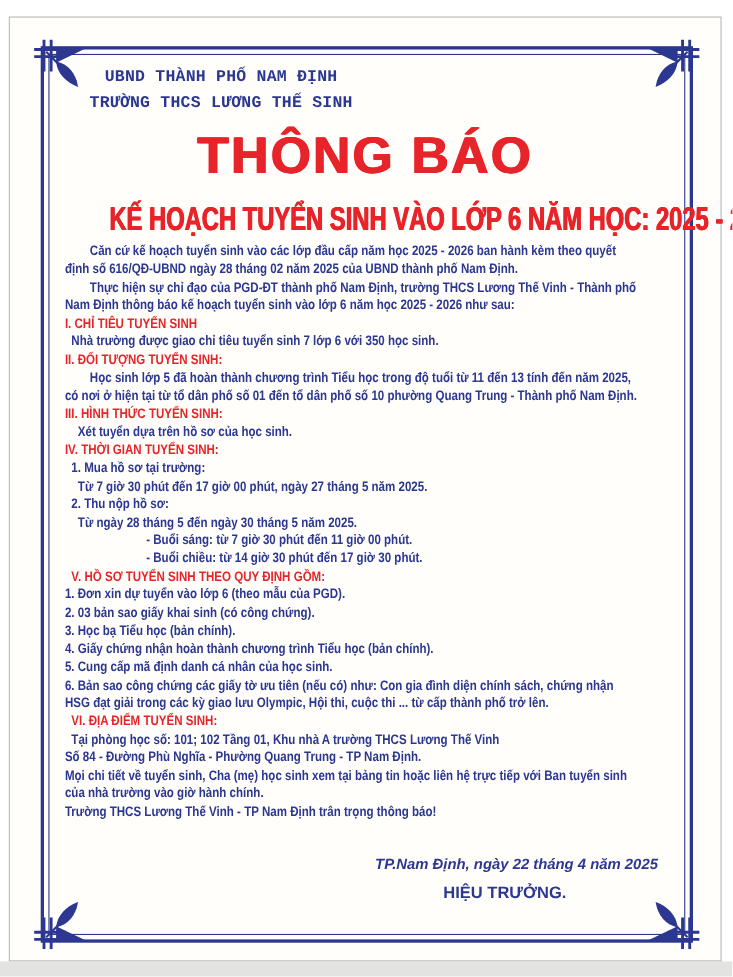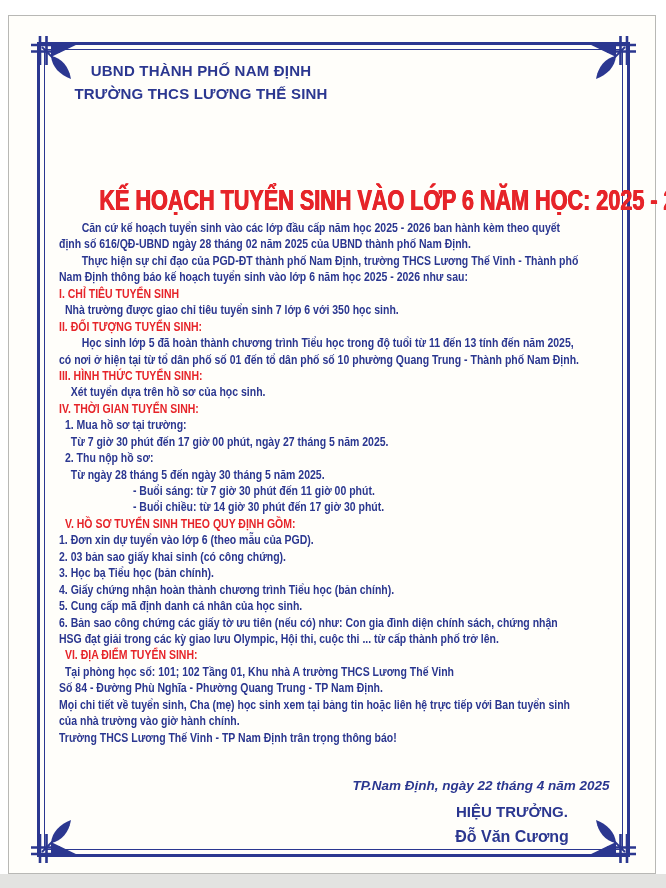--- a/index.html
+++ b/index.html
@@ -25,21 +25,21 @@
     border:1px solid var(--navy);
   }
   .corner{position:absolute;width:54px;height:54px;color:var(--navy);}
   .corner.tl{left:-9px;top:-9px;}
   .corner.tr{right:-9px;top:-9px;transform:scaleX(-1);}
   .corner.bl{left:-9px;bottom:-9px;transform:scaleY(-1);}
   .corner.br{right:-9px;bottom:-9px;transform:scale(-1,-1);}
 
   .org{
     position:absolute;left:56px;top:43px;width:272px;text-align:center;
-    color:var(--navy);font-weight:bold;font-size:15px;line-height:23px;letter-spacing:.2px;
+    color:var(--navy);font-weight:bold;font-size:15px;line-height:23px;letter-spacing:.2px;font-family:Liberation Mono, monospace;
   }
   .doc-title{
     position:absolute;left:0;top:99px;width:100%;text-align:center;
     color:var(--red);font-weight:bold;font-size:47px;line-height:52px;letter-spacing:2px;
     text-shadow:.7px 0 0 currentColor,-.7px 0 0 currentColor;
   }
   .doc-subtitle{
     position:absolute;left:0;top:167px;width:100%;text-align:center;white-space:nowrap;
     color:var(--red);font-weight:bold;font-size:30px;line-height:34px;
     transform:scaleX(.72);transform-origin:50% 50%;
@@ -50,21 +50,21 @@
     color:var(--navy);font-weight:bold;font-size:12.5px;
   }
   .ln{
     white-space:nowrap;height:16.45px;line-height:16.45px;
     transform:scaleX(.84);transform-origin:0 50%;
   }
   .ln.red{color:var(--red);}
   .i1{padding-left:7px}.i2{padding-left:14px}.i3{padding-left:27px}.i4{padding-left:88px}
 
   .signature{
-    position:absolute;left:332px;top:761px;width:280px;text-align:center;
+    position:absolute;left:332px;top:761px;width:280px;text-align:left;
     color:var(--navy);font-weight:bold;
   }
   .sig-date{font-style:italic;font-size:13.5px;line-height:18px;}
   .sig-block{padding-left:62px;}
   .sig-title{font-size:15px;line-height:20px;margin-top:7px;}
   .sig-name{font-size:16px;line-height:22px;margin-top:4px;}
 </style>
 </head>
 <body>
 
@@ -108,20 +108,21 @@
         <path fill="currentColor" d="M20 7 L20 21 L49 7 Z"></path>
         <path fill="currentColor" d="M20 20 C31 22 38 31 40 43 C29 39 21 31 20 20 Z"></path>
       </svg>
     </div>
 
     <div class="org">
       <div>UBND THÀNH PHỐ NAM ĐỊNH</div>
       <div>TRƯỜNG THCS LƯƠNG THẾ SINH</div>
     </div>
 
+    <div class="doc-title">THÔNG BÁO</div>
 
     <div class="doc-subtitle">KẾ HOẠCH TUYỂN SINH VÀO LỚP 6 NĂM HỌC: 2025 - 2026</div>
 
     <div class="body-lines" id="body-lines">
         <div class="ln i3">Căn cứ kế hoạch tuyển sinh vào các lớp đầu cấp năm học 2025 - 2026 ban hành kèm theo quyết</div>
         <div class="ln i0">định số 616/QĐ-UBND ngày 28 tháng 02 năm 2025 của UBND thành phố Nam Định.</div>
         <div class="ln i3">Thực hiện sự chỉ đạo của PGD-ĐT thành phố Nam Định, trường THCS Lương Thế Vinh - Thành phố</div>
         <div class="ln i0">Nam Định thông báo kế hoạch tuyển sinh vào lớp 6 năm học 2025 - 2026 như sau:</div>
         <div class="ln i0 red">I. CHỈ TIÊU TUYỂN SINH</div>
         <div class="ln i1">Nhà trường được giao chỉ tiêu tuyển sinh 7 lớp 6 với 350 học sinh.</div>
@@ -150,18 +151,17 @@
         <div class="ln i0">Số 84 - Đường Phù Nghĩa - Phường Quang Trung - TP Nam Định.</div>
         <div class="ln i0">Mọi chi tiết về tuyển sinh, Cha (mẹ) học sinh xem tại bảng tin hoặc liên hệ trực tiếp với Ban tuyển sinh</div>
         <div class="ln i0">của nhà trường vào giờ hành chính.</div>
         <div class="ln i0">Trường THCS Lương Thế Vinh - TP Nam Định trân trọng thông báo!</div>
       </div>
 
     <div class="signature">
       <div class="sig-date">TP.Nam Định, ngày 22 tháng 4 năm 2025</div>
       <div class="sig-block">
         <div class="sig-title">HIỆU TRƯỞNG.</div>
-        <div class="sig-name">Đỗ Văn Cương</div>
       </div>
     </div>
 
   </div>
 </div>
 
 </body></html>

